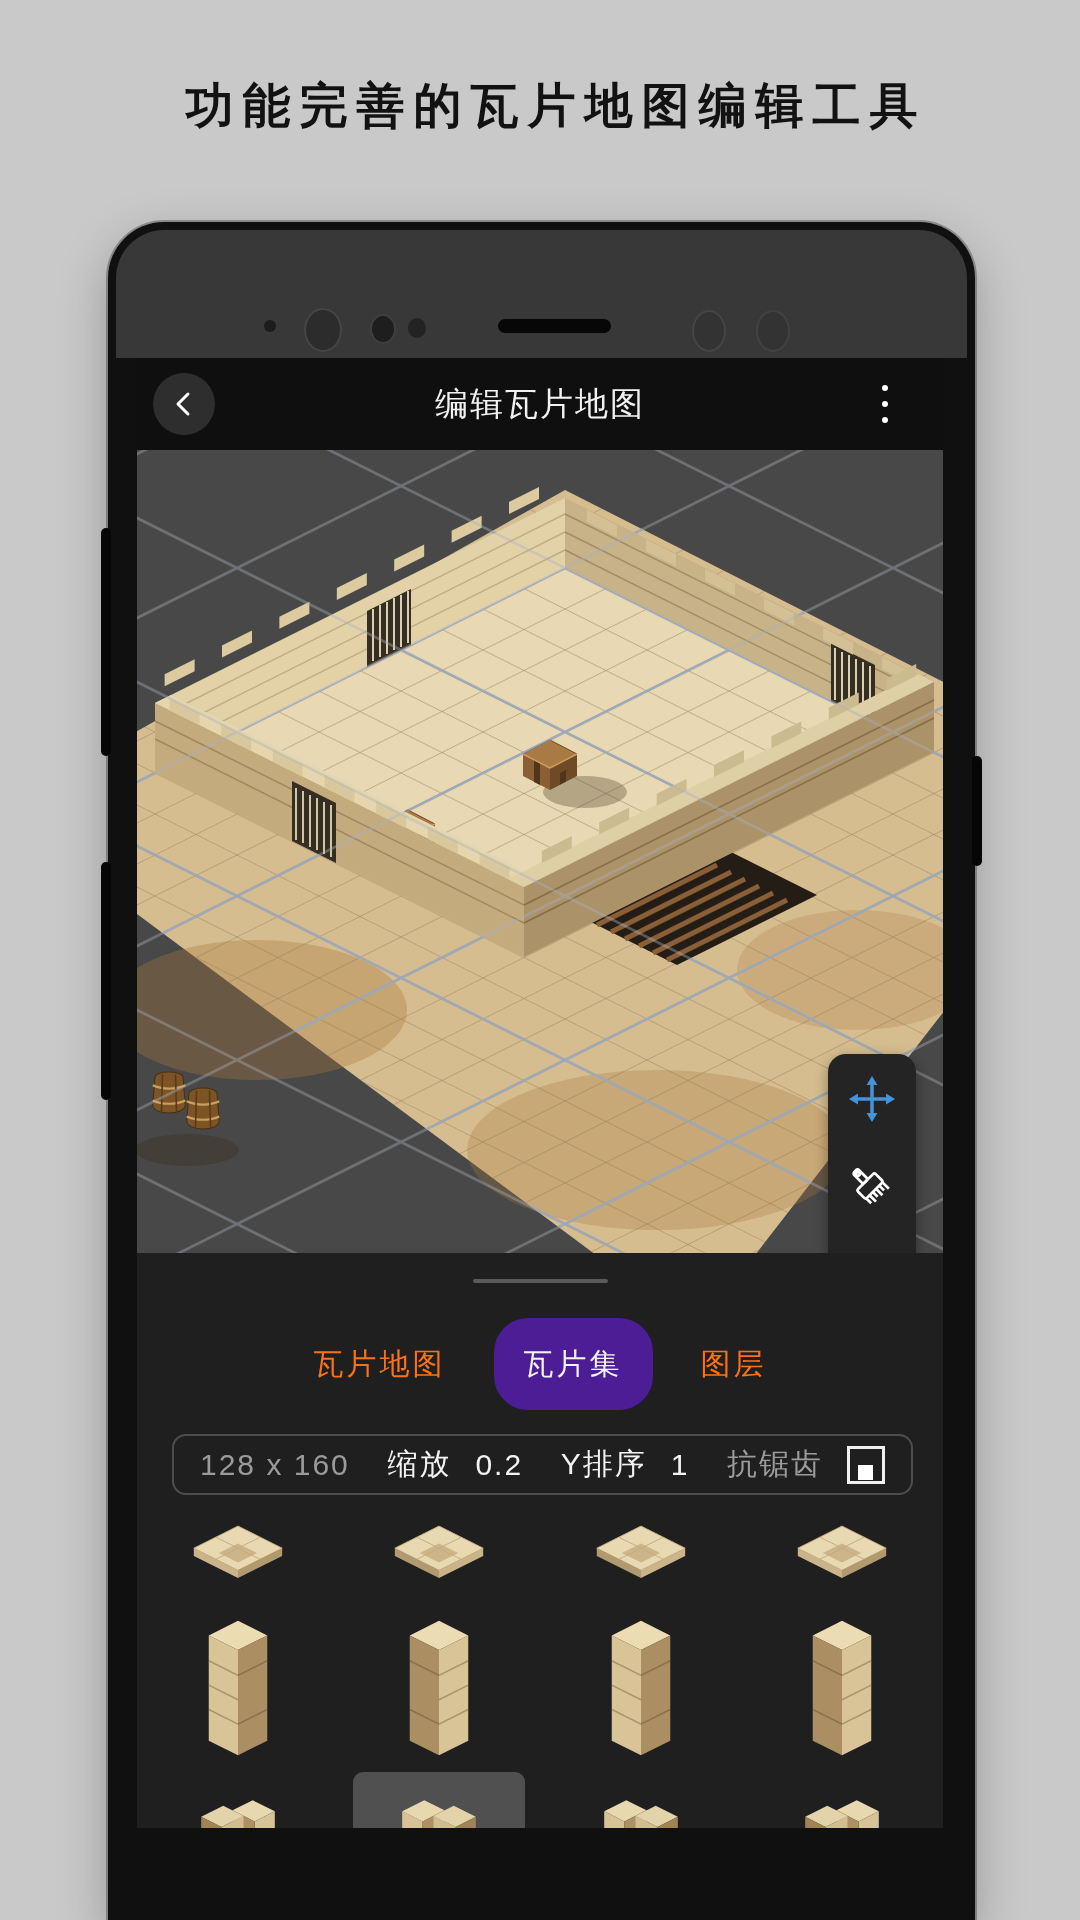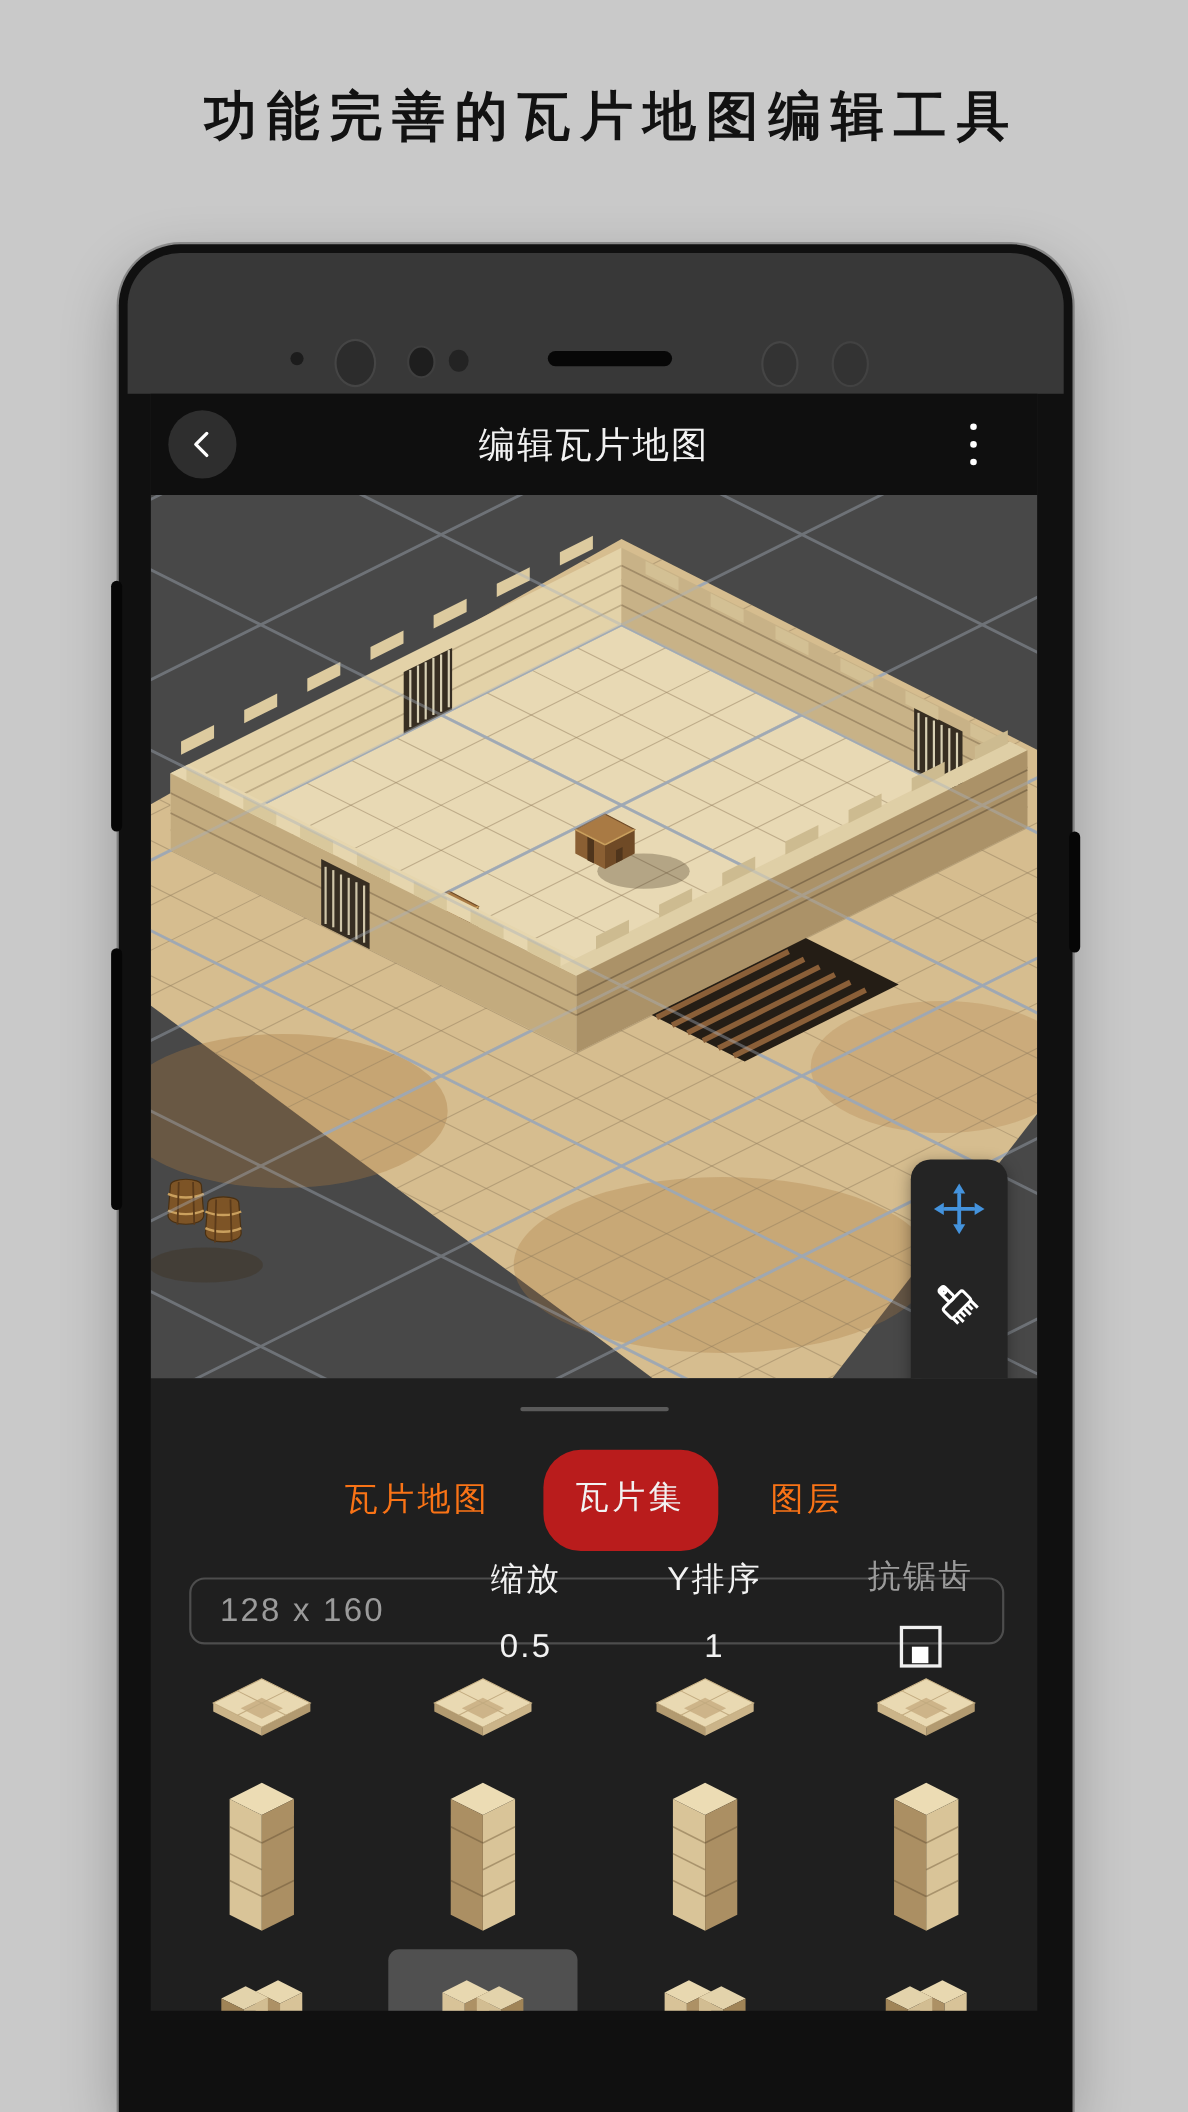--- a/index.html
+++ b/index.html
@@ -38,28 +38,28 @@
   .canvas{position:absolute;left:0;top:92px;width:806px;height:803px;background:#484848;overflow:hidden;}
   .tool-panel{position:absolute;left:691px;top:604px;width:88px;height:268px;background:#242424;
     border-radius:18px;display:flex;flex-direction:column;align-items:center;justify-content:space-around;
     box-shadow:0 4px 14px rgba(0,0,0,.35);}
   .tool-slot{width:52px;height:52px;display:flex;align-items:center;justify-content:center;}
   .divider-handle{position:absolute;left:336px;top:921px;width:135px;height:4px;background:#5a5a5a;border-radius:2px;}
   
   .tab-row{position:absolute;left:0;top:972px;width:806px;height:68px;
     display:flex;align-items:center;justify-content:center;gap:36px;}
   .tab{color:#f97316;font-size:30px;letter-spacing:3px;padding:0 12px;height:68px;line-height:68px;}
-  .tab.selected{background:#b91c1c;border-radius:34px;padding:12px 30px;color:#f2f2f2;font-family:Liberation Mono, monospace;}
+  .tab.selected{background:#4c1d95;border-radius:34px;padding:12px 30px;color:#f2f2f2;}
   
   .set-bar{position:absolute;left:35px;top:1076px;width:741px;height:61px;border:2px solid #4d4d4d;
     border-radius:14px;box-sizing:border-box;display:flex;align-items:center;
     justify-content:space-between;padding:16px 26px;}
   .set-bar .dim{color:#9b9b9b;font-size:30px;letter-spacing:2px;}
   .set-bar .lit{color:#f2f2f2;font-size:30px;letter-spacing:2px;}
-  .set-group{display:flex;align-items:center;gap:24px;flex-direction:column;}
+  .set-group{display:flex;align-items:center;gap:24px;}
   .aa-check{width:38px;height:38px;border:3px solid #f0f0f0;box-sizing:border-box;position:relative;}
   .aa-check i{position:absolute;left:8px;top:16px;width:15px;height:15px;background:#fff;}
   
   .tile-row{position:absolute;left:0;width:806px;display:grid;grid-template-columns:repeat(4,201.5px);}
   .row-1{top:1147px;height:95px;}
   .row-2{top:1242px;height:180px;}
   .row-3{top:1422px;height:90px;}
   .tile-cell{position:relative;display:flex;align-items:center;justify-content:center;}
   .tile-cell svg{position:relative;z-index:1;}
   .sel-bg{position:absolute;left:50%;top:-8px;transform:translateX(-50%);
@@ -465,21 +465,21 @@
     <div class="tab-row">
       <div class="tab">瓦片地图</div>
       <div class="tab selected">瓦片集</div>
       <div class="tab">图层</div>
     </div>
 
     <div class="set-bar">
       <span class="dim">128 x 160</span>
       <span class="set-group">
         <span class="lit">缩放</span>
-        <span class="lit">0.5</span>
+        <span class="lit">0.2</span>
       </span>
       <span class="set-group">
         <span class="lit">Y排序</span>
         <span class="lit">1</span>
       </span>
       <span class="set-group">
         <span class="dim">抗锯齿</span>
         <span class="aa-check">
             <i></i>
           </span>

